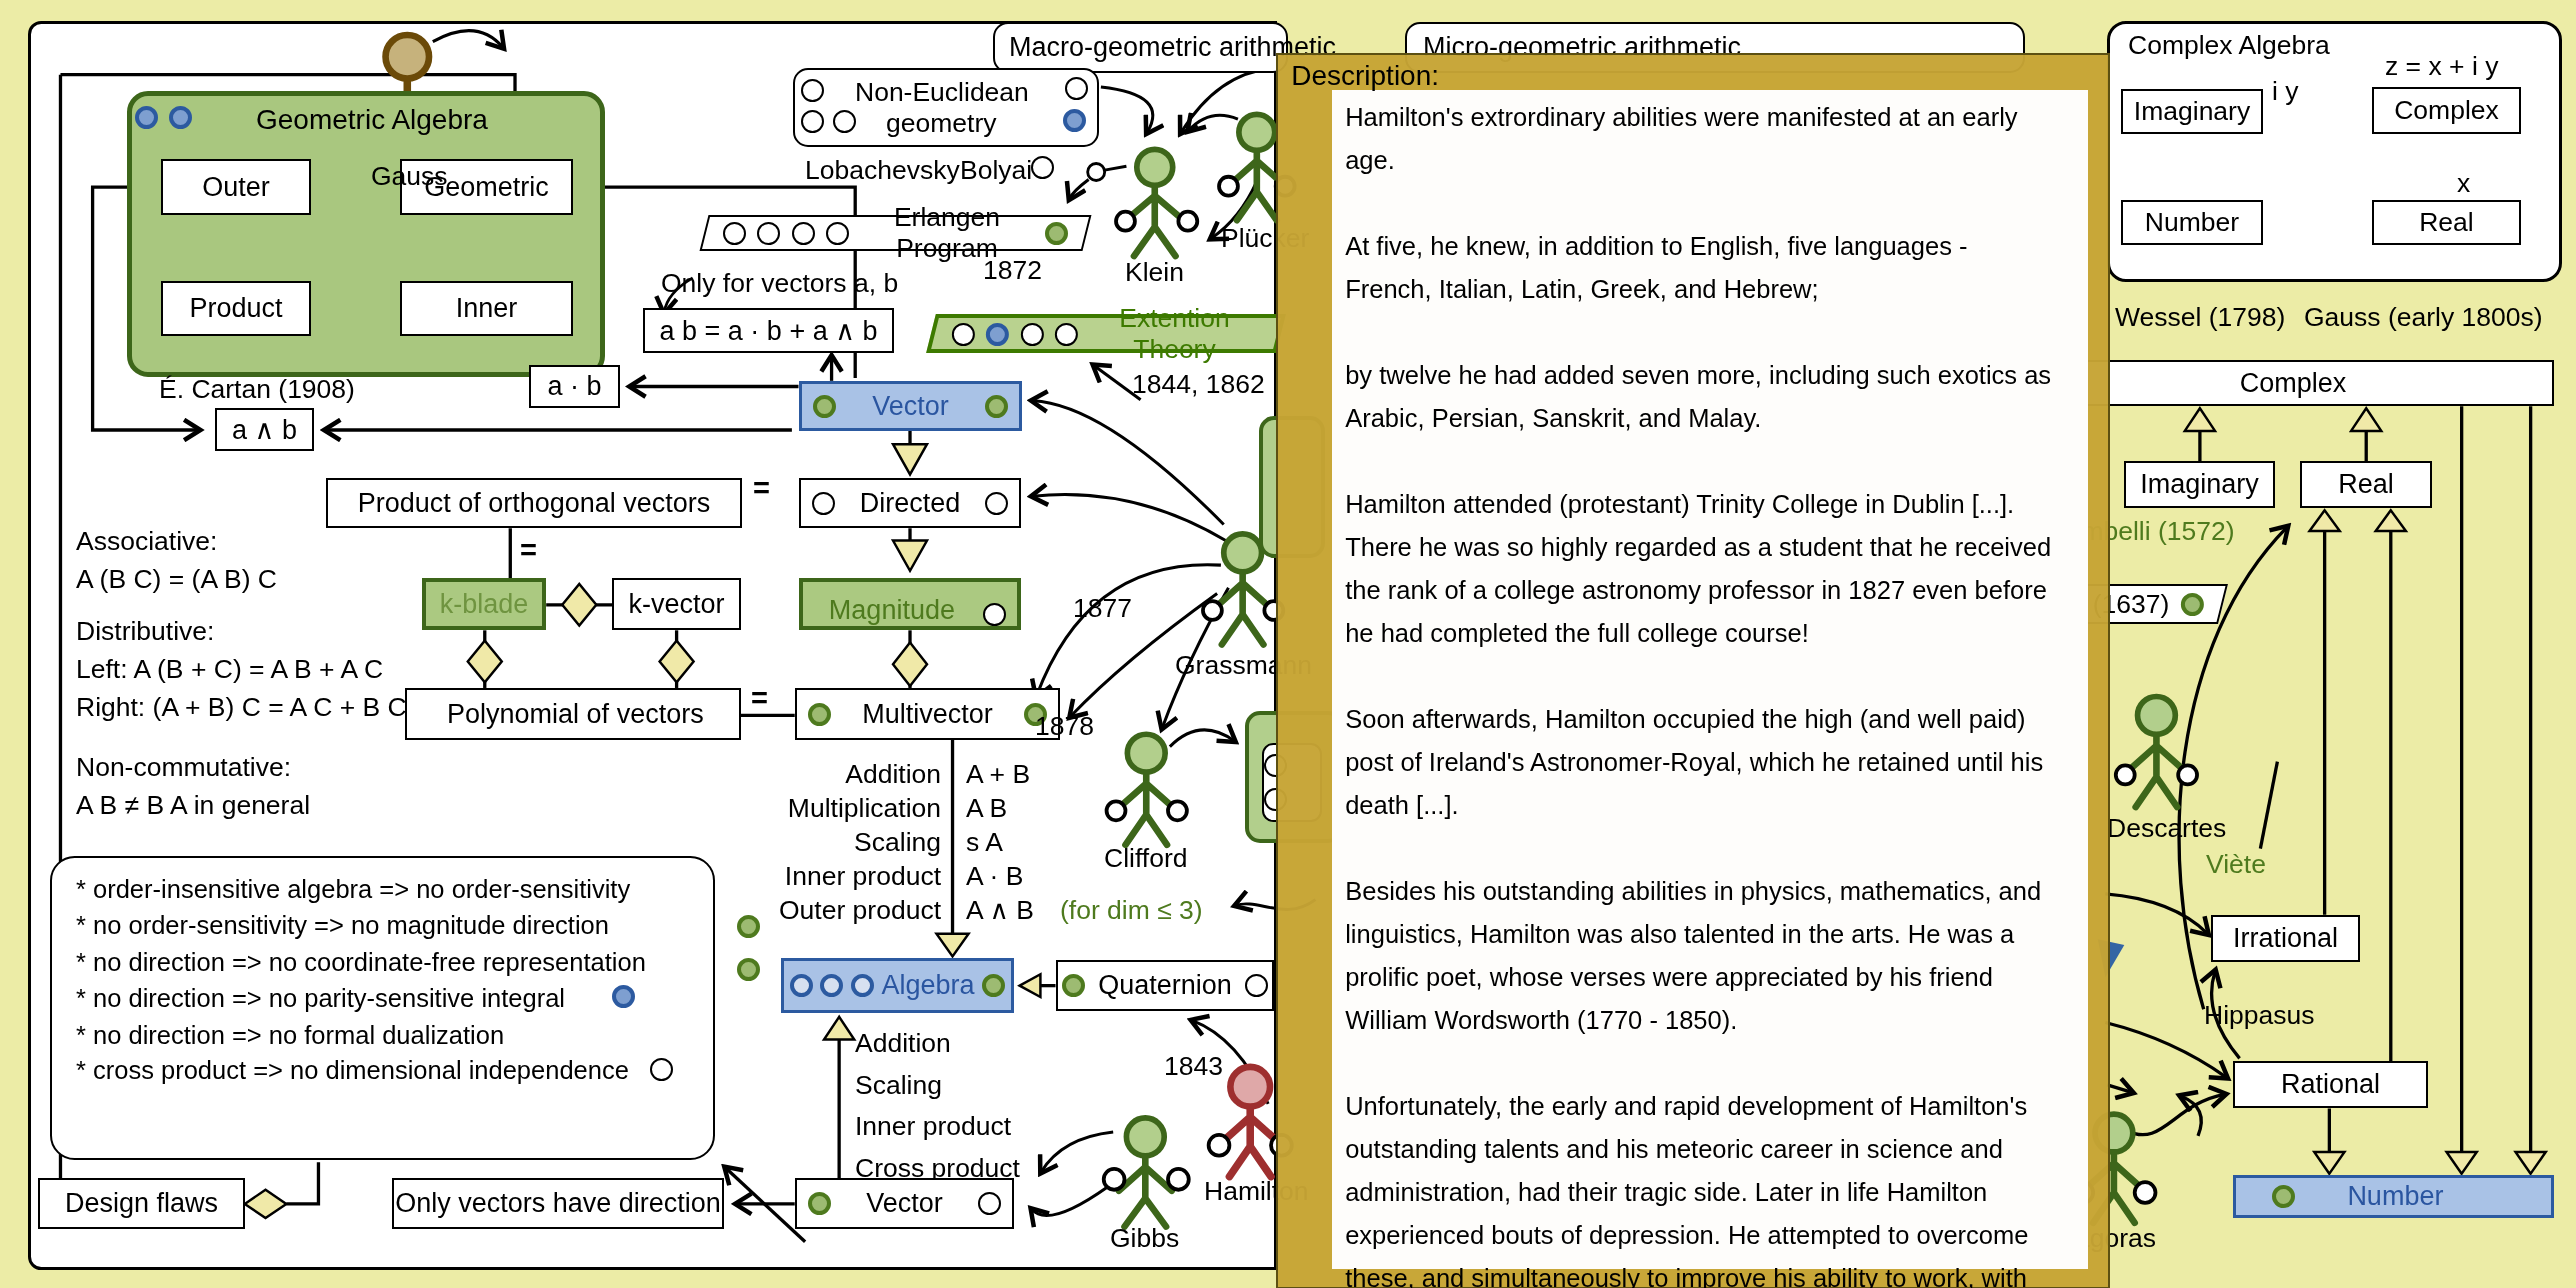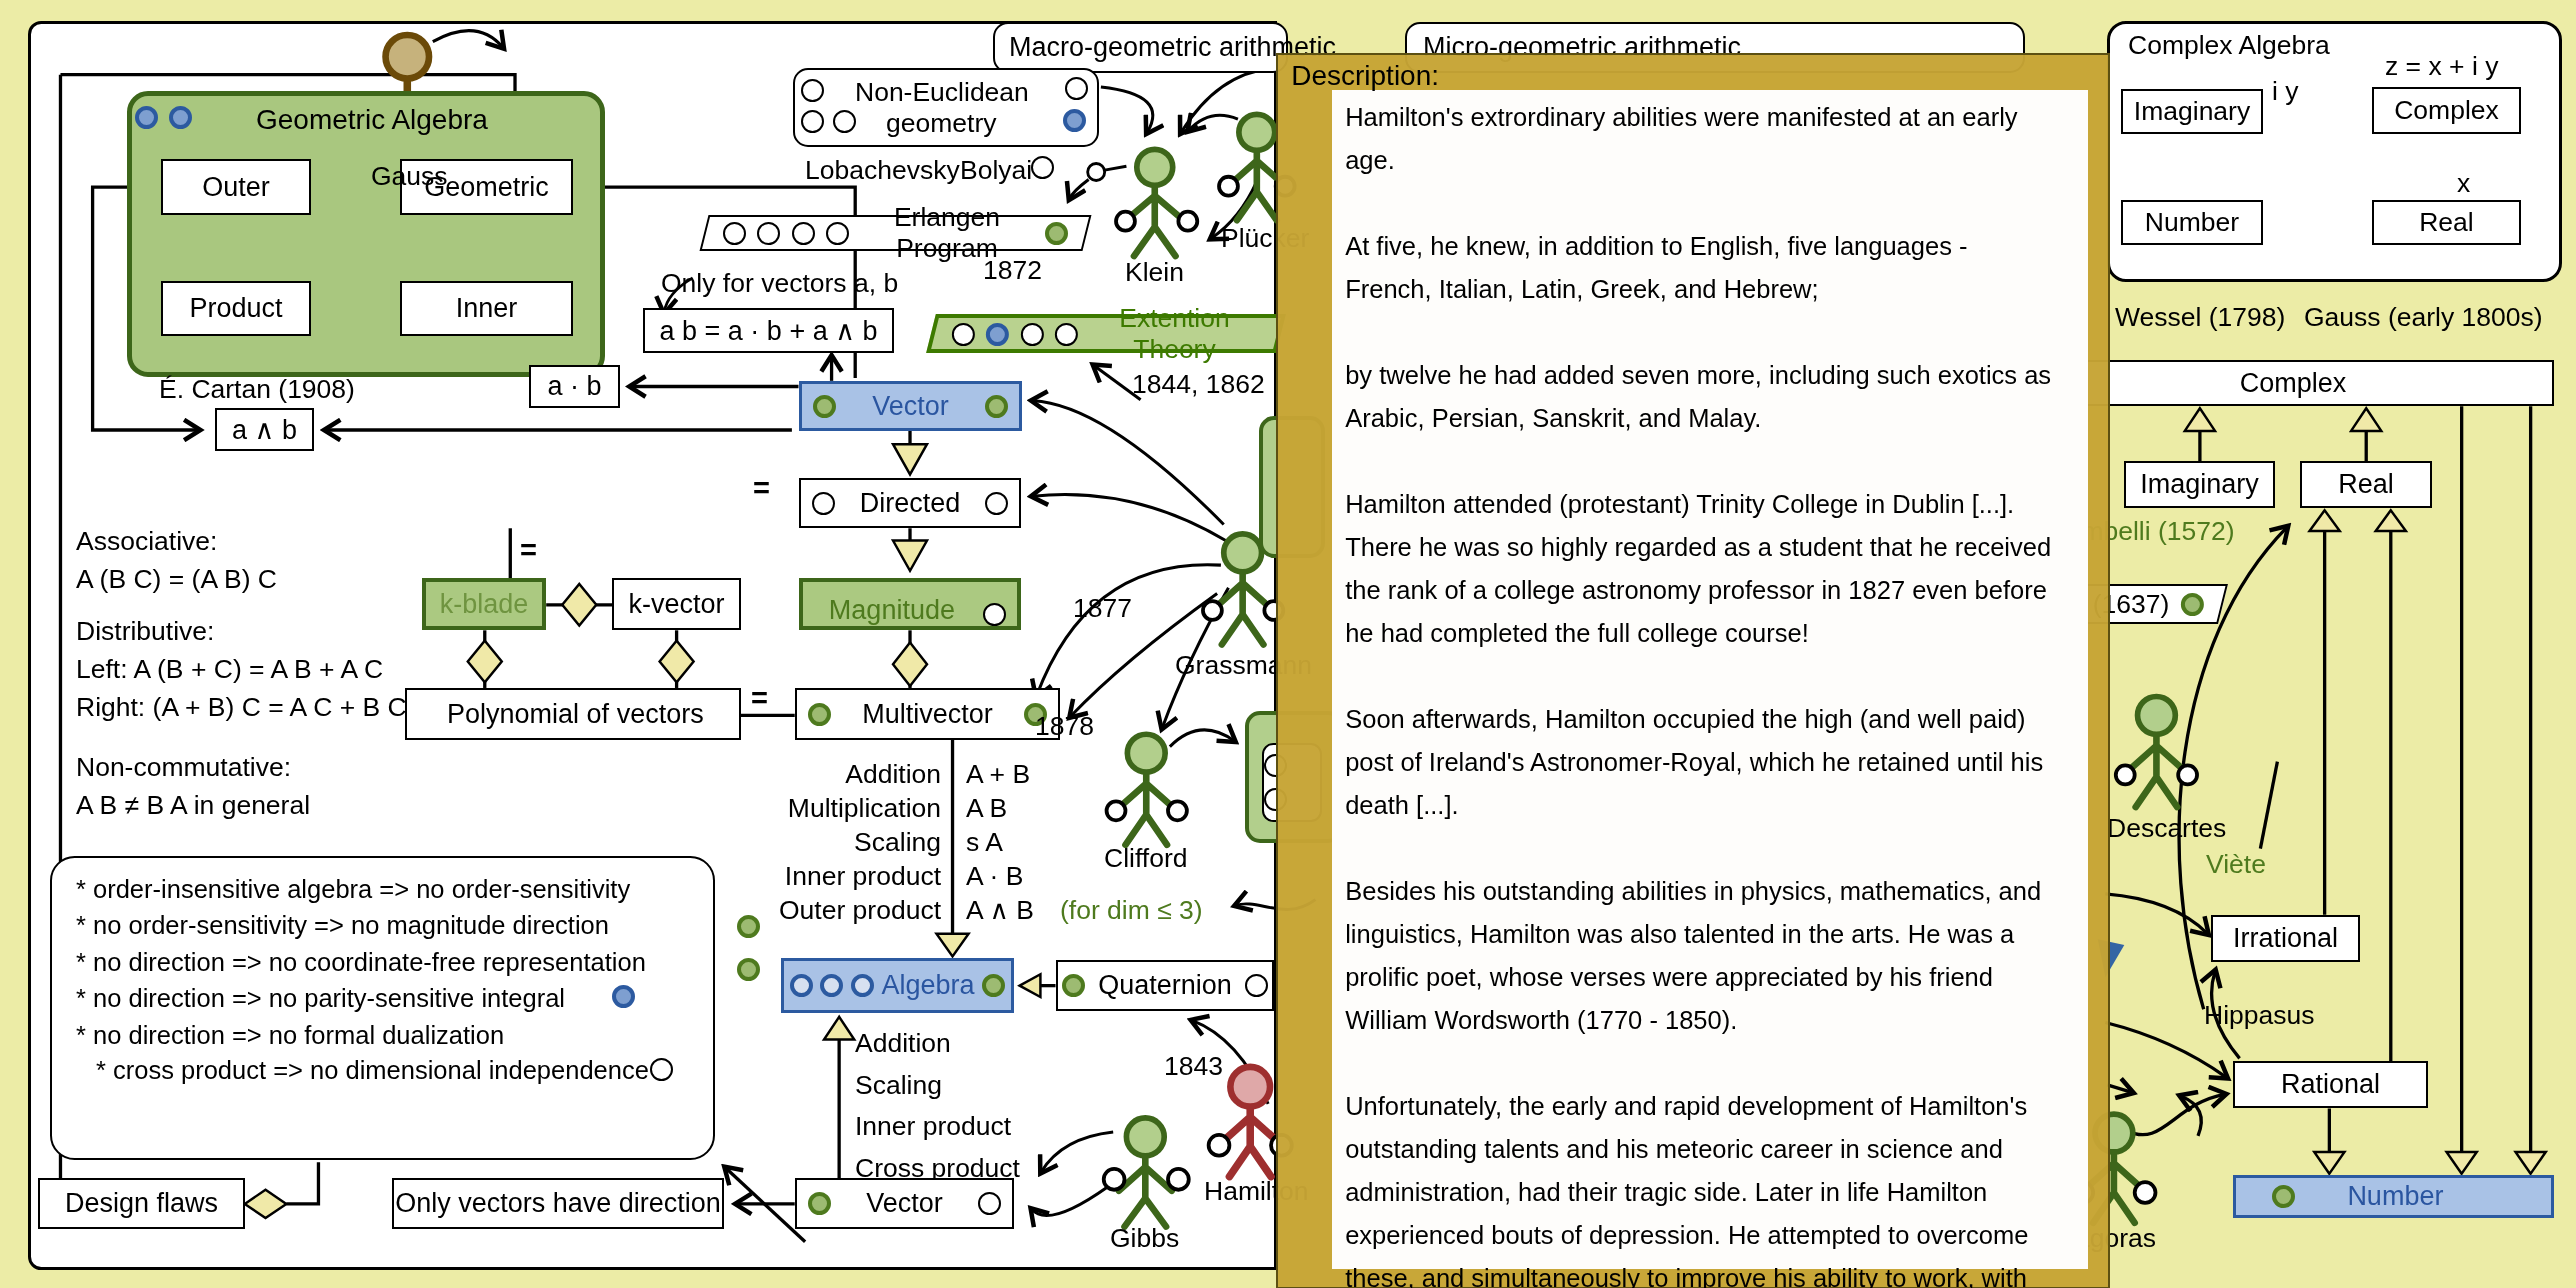--- a/index.html
+++ b/index.html
@@ -292,20 +292,23 @@
       <span style="flex:1;text-align:center;font-size:26.5px;color:#3d7a00;">Extention Theory</span>
     </div>
   </div>
   <div class="t" style="left:1132px;top:369px;">1844, 1862</div>
 
   <div class="node blue abs" style="left:799px;top:381px;width:223px;height:50px;">
     <span class="dot g"></span>
     <span class="lbl">Vector</span>
     <span class="dot g"></span>
     </div>
+  <div class="node abs" style="left:326px;top:478px;width:416px;height:50px;">
+    <span class="lbl">Product of orthogonal  vectors</span>
+    </div>
   <div class="eq" style="left:753px;top:472px;">=</div>
   <div class="node abs" style="left:799px;top:478px;width:222px;height:50px;">
     <span class="dot"></span>
     <span class="lbl">Directed</span>
     <span class="dot"></span>
     </div>
   <div class="eq" style="left:520px;top:534px;">=</div>
   <div class="node green abs" style="left:422px;top:578px;width:124px;height:52px;">
     <span class="lbl" style="color:#6f9440;">k-blade</span>
     </div>
@@ -371,21 +374,21 @@
   <div class="t" style="left:855px;top:1070px;">Scaling</div>
   <div class="t" style="left:855px;top:1111px;">Inner product</div>
   <div class="t" style="left:855px;top:1153px;">Cross product</div>
 
   <div class="abs panel" style="left:50px;top:856px;width:665px;height:304px;border-radius:24.6px;border-width:2.8px;z-index:2;"></div>
   <div class="t" style="left:76px;top:875px;font-size:25.5px;">* order-insensitive algebra =&gt; no order-sensitivity</div>
   <div class="t" style="left:76px;top:911px;font-size:25.5px;">* no order-sensitivity =&gt; no magnitude direction</div>
   <div class="t" style="left:76px;top:948px;font-size:25.5px;">* no direction =&gt; no coordinate-free representation</div>
   <div class="t" style="left:76px;top:984px;font-size:25.5px;">* no direction =&gt; no parity-sensitive integral</div>
   <div class="t" style="left:76px;top:1021px;font-size:25.5px;">* no direction =&gt; no formal dualization</div>
-  <div class="t" style="left:76px;top:1056px;font-size:25.5px;margin-left:20px;">* cross product =&gt; no dimensional independence</div>
+  <div class="t" style="left:76px;top:1056px;font-size:25.5px;">* cross product =&gt; no dimensional independence</div>
   <span class="dot blf abs" style="left:612px;top:985px;"></span>
   <span class="dot abs" style="left:650px;top:1058px;"></span>
 
   <div class="node abs" style="left:38px;top:1178px;width:207px;height:51px;">
     <span class="lbl">Design flaws</span>
     </div>
   <div class="node abs" style="left:392px;top:1178px;width:332px;height:51px;">
     <span class="lbl">Only vectors have direction</span>
     </div>
   <div class="node abs" style="left:795px;top:1178px;width:219px;height:51px;">

